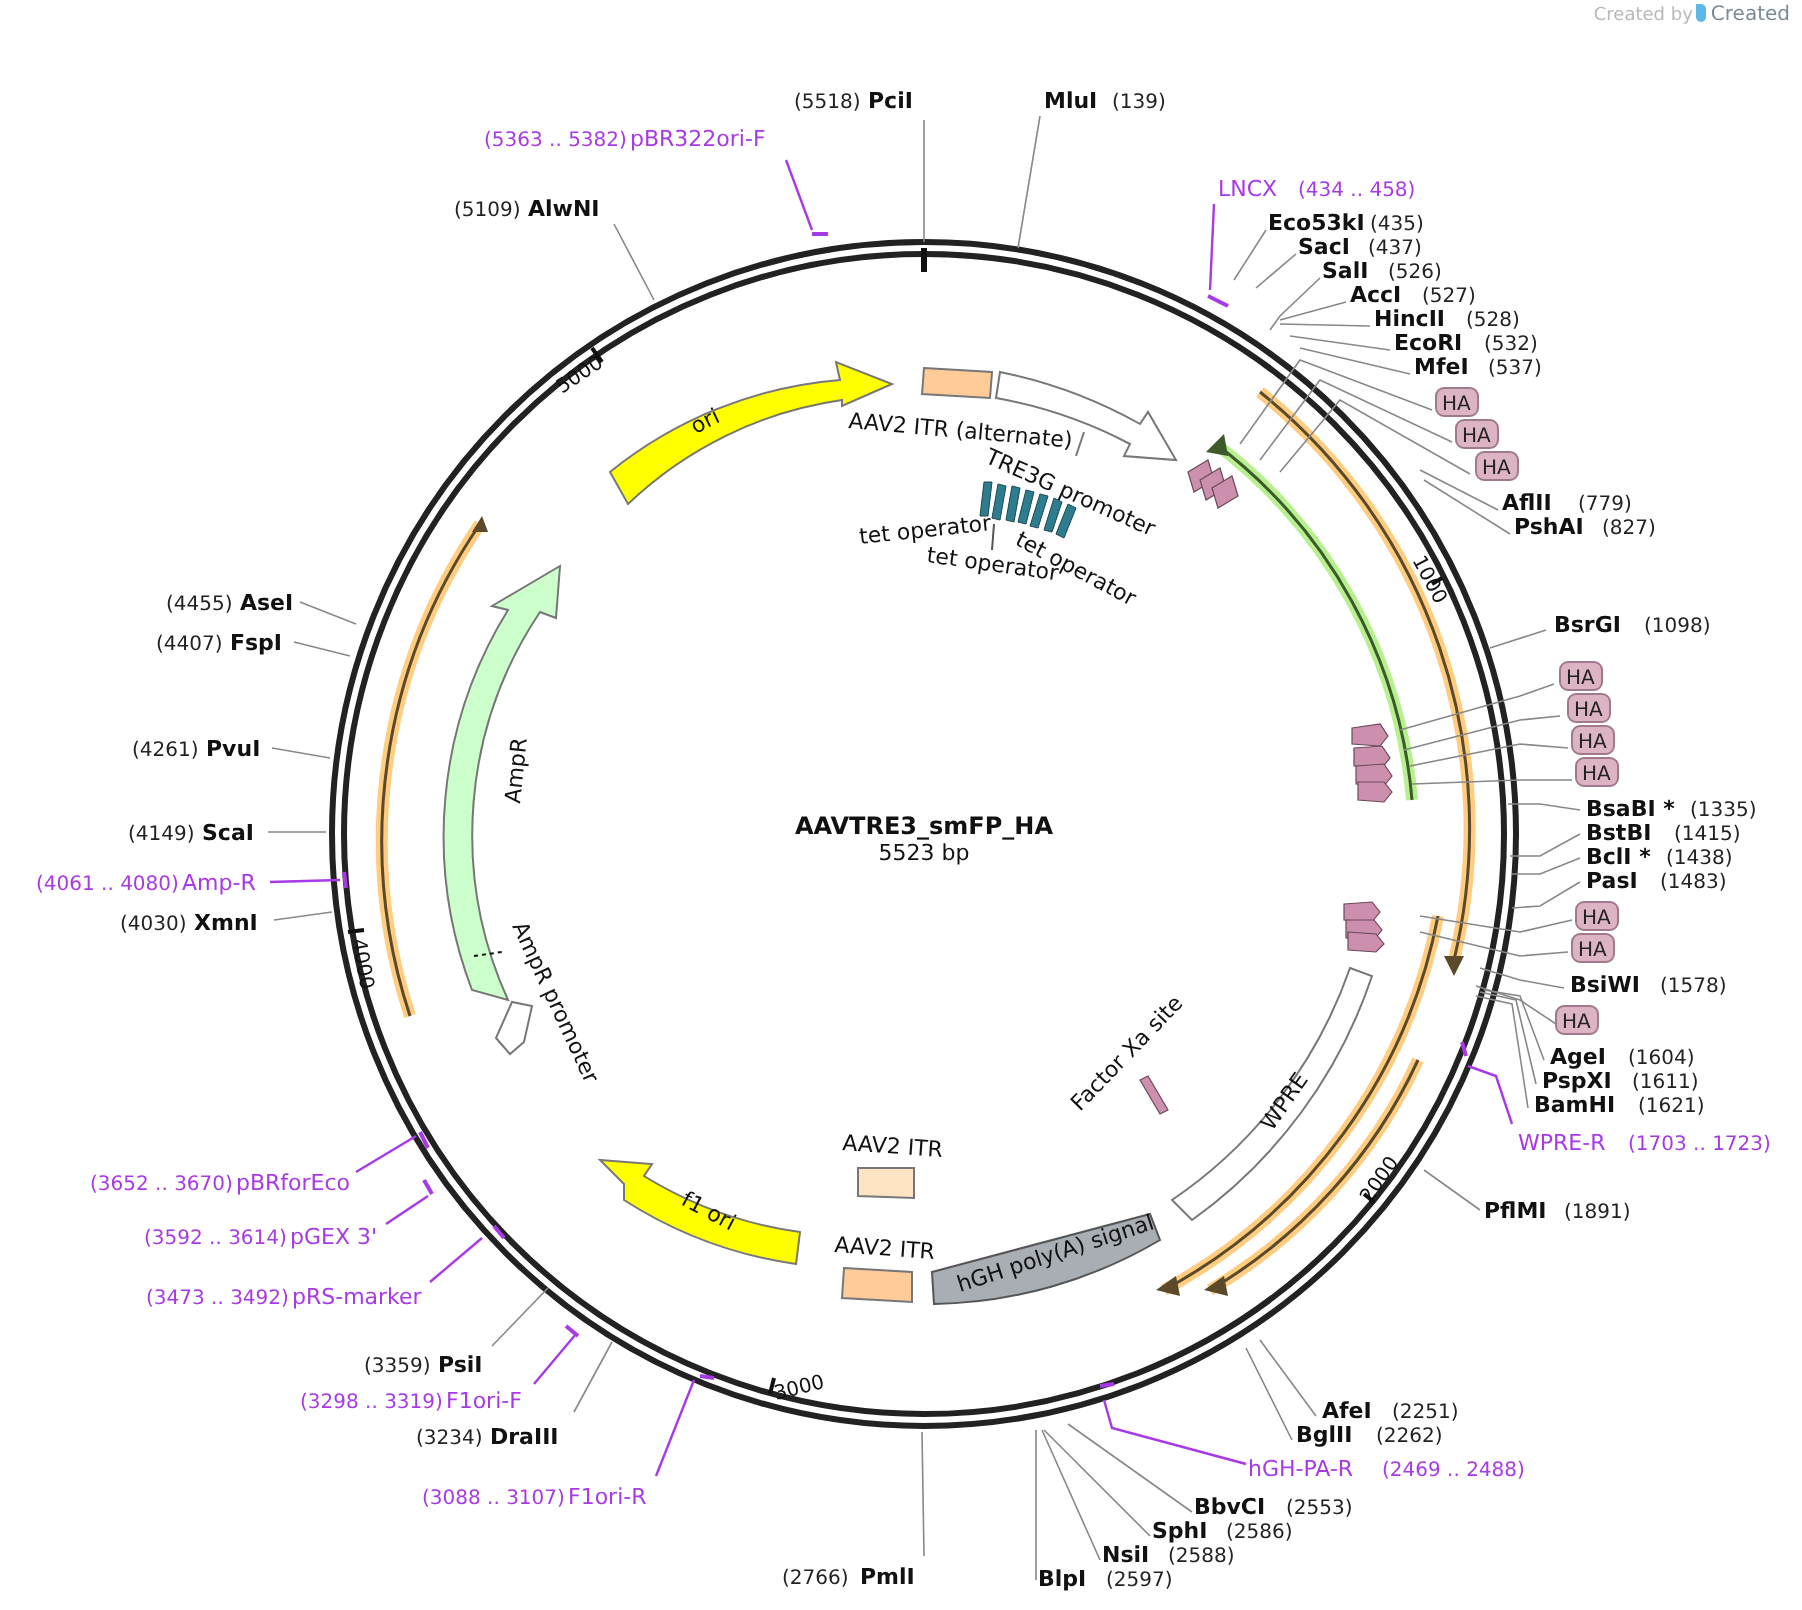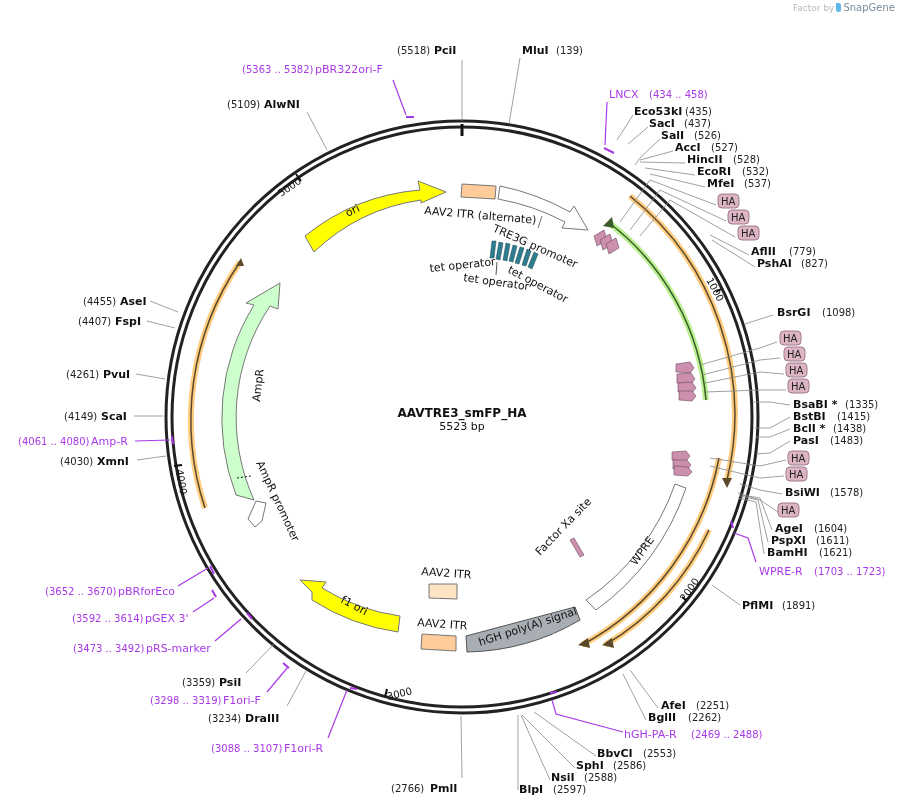--- a/index.html
+++ b/index.html
@@ -17,21 +17,21 @@
   .title { font-size:12px; font-weight:bold; fill:#111; }
   .subtitle { font-size:11px; fill:#111; }
   .tick-label { font-size:10px; fill:#111; }
   .ha-box { fill:#dcb4c4; stroke:#a07a8c; stroke-width:1; }
   .ha-text { font-size:10px; fill:#222; }
 </style>
 </head>
 <body>
 
 <div class="credit">
-  <span>Factor by</span><span class="drop"></span><span class="brand">SnapGene</span>
+  <span>Created by</span><span class="drop"></span><span class="brand">Created</span>
 </div>
 
 <svg id="map" width="901" height="805" viewBox="0 0 901 805">
   <defs>
     <path id="arc-ori" d="M 310 244 A 200 200 0 0 1 430 193"></path>
     <path id="arc-tre" d="M 500 194 A 230 230 0 0 1 576 240"></path>
     <path id="arc-tet" d="M 420 262 A 165 165 0 0 1 560 300"></path>
     <path id="arc-ampr" d="M 258 430 A 200 200 0 0 1 262 340"></path>
     <path id="arc-amprp" d="M 252 462 A 210 210 0 0 0 300 540"></path>
     <path id="arc-f1" d="M 330 600 A 200 200 0 0 0 380 620"></path>

